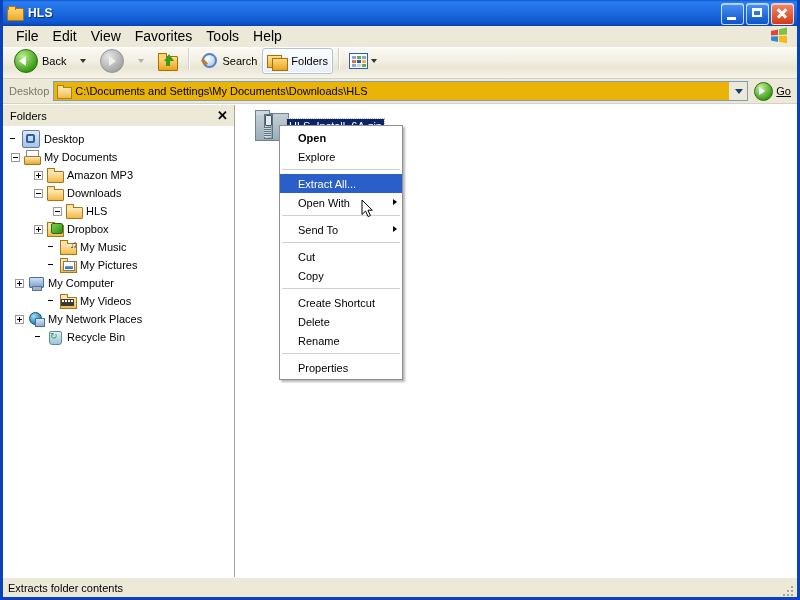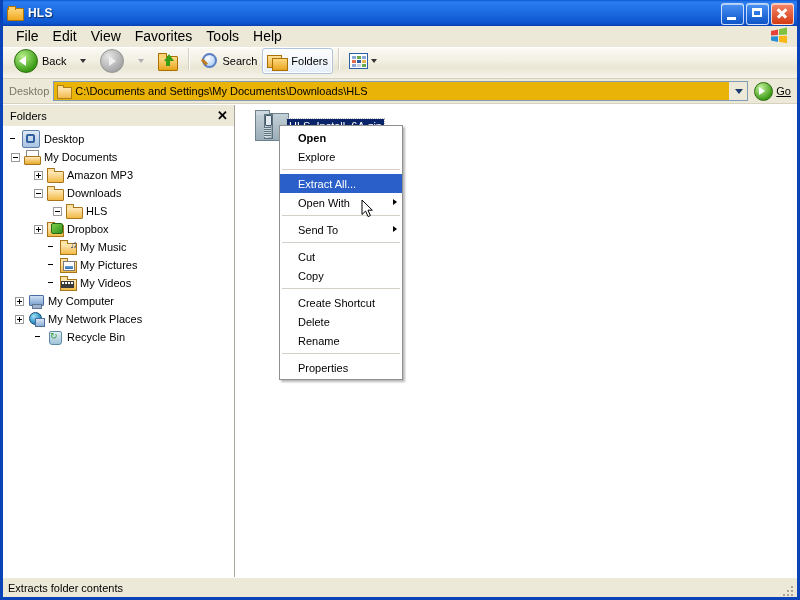--- a/index.html
+++ b/index.html
@@ -418,37 +418,37 @@
         <div class="tnode" style="padding-left:44px">
           <span class="exp none"></span>
           <span class="ticon ic-pics">
               <span class="fb"></span>
               <span class="ft"></span>
               <span class="ph"></span>
             </span>
           <span class="tlabel">My Pictures</span>
         </div>
 
-        <div class="tnode" style="padding-left:44px">
-          <span class="exp none"></span>
-          <span class="ticon ic-vids">
-              <span class="fb"></span>
-              <span class="ft"></span>
-              <span class="film"></span>
-            </span>
-          <span class="tlabel">My Videos</span>
-        </div>
-
         <div class="tnode" style="padding-left:12px">
           <span class="exp plus"></span>
           <span class="ticon ic-comp">
               <span class="scr"></span>
               <span class="base"></span>
             </span>
           <span class="tlabel">My Computer</span>
+        </div>
+
+        <div class="tnode" style="padding-left:44px">
+          <span class="exp none"></span>
+          <span class="ticon ic-vids">
+              <span class="fb"></span>
+              <span class="ft"></span>
+              <span class="film"></span>
+            </span>
+          <span class="tlabel">My Videos</span>
         </div>
 
         <div class="tnode" style="padding-left:12px">
           <span class="exp plus"></span>
           <span class="ticon ic-net">
               <span class="globe"></span>
               <span class="pc"></span>
             </span>
           <span class="tlabel">My Network Places</span>
         </div>

